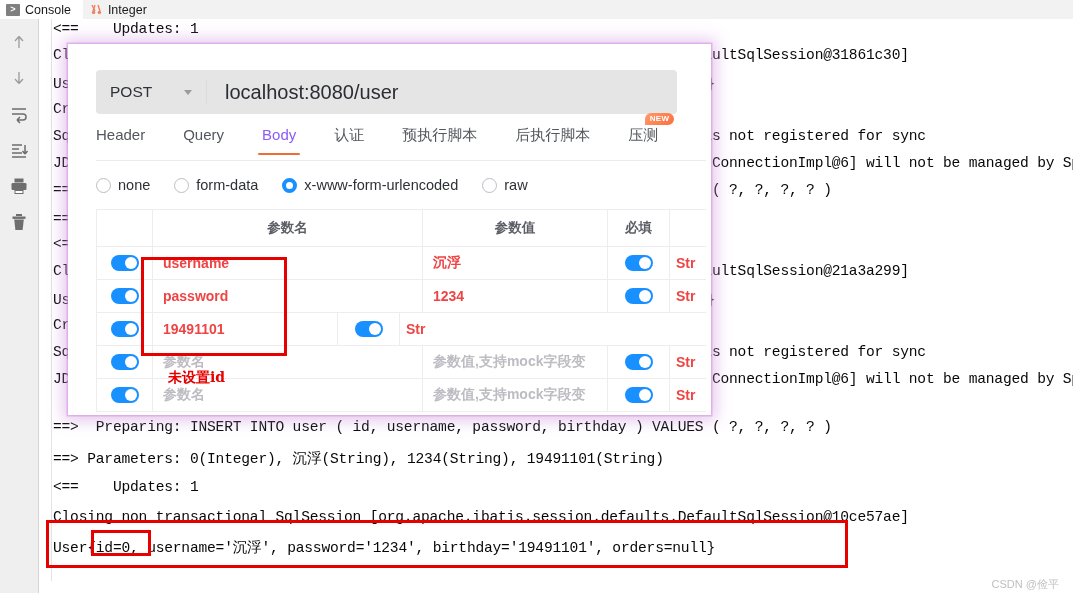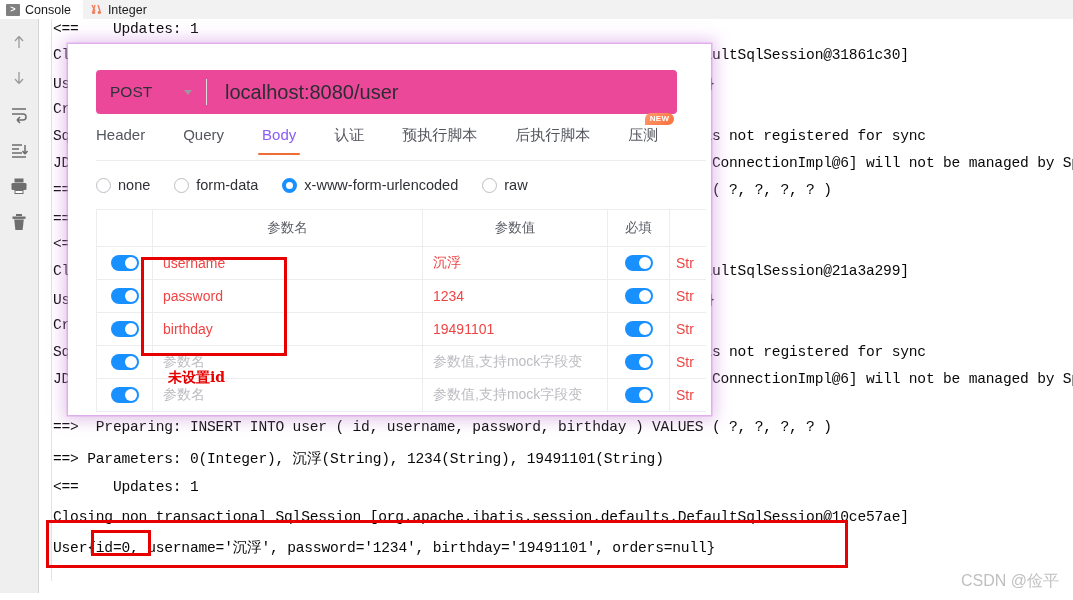--- a/index.html
+++ b/index.html
@@ -72,21 +72,21 @@
     box-shadow: 0 0 0 1.5px rgba(214,140,230,.55),
                 0 0 14px 6px rgba(224,160,238,.42),
                 0 2px 16px rgba(0,0,0,.10);
     overflow: hidden;
   }
   #dialog-inner { position:absolute; left:0; top:0; right:0; bottom:0; }
 
   
   #urlbar {
     position: absolute; left: 28px; top: 26px; width: 581px; height: 44px;
-    background: #ec4899; border-radius: 4px;
+    background: #e5e5e5; border-radius: 4px;
     display: flex; align-items: center;
   }
   #method {
     display: flex; align-items: center; justify-content: space-between;
     width: 110px; height: 44px; padding: 0 14px 0 14px;
     box-sizing: border-box;
     font-size: 15.5px; color: #30323a;
   }
   #method-sep { width:1px; height: 26px; background:#dcdce0; }
   #url {
@@ -146,20 +146,21 @@
   
   #ptable {
     position: absolute; left: 28px; top: 165px; width: 610px;
     border-top: 1px solid #ededef;
     border-left: 1px solid #ededef;
     box-sizing: border-box;
   }
   .prow {
     display: flex; height: 32px; align-items: stretch;
     border-bottom: 1px solid #ededef;
+    font-weight: bold;
   }
   .prow.head { height: 36px; }
   .pcell {
     display: flex; align-items: center;
     border-right: 1px solid #ededef;
     box-sizing: border-box;
     font-size: 14px; color: #ef4444;
     padding: 0 10px;
     overflow: hidden; white-space: nowrap;
   }
@@ -190,21 +191,21 @@
     position: absolute; left: 168px; top: 369px;
     color: #e60000; font-size: 14px; font-weight: bold;
     font-family: "DejaVu Serif", serif;
   }
   #redbox-user  { left: 46px;  top: 520px; width: 802px; height: 48px; }
   #redbox-id    { left: 91px;  top: 530px; width: 60px;  height: 26px; }
 
   
   #watermark {
     position: absolute; right: 14px; bottom: 8px;
-    font-size: 16px; color: #bfbfbf;
+    font-size: 11px; color: #bfbfbf;
   }
 </style>
 </head>
 <body>
 
 <div id="tabstrip">
   <div class="tab active">
     <span class="console-ico">&gt;</span>
     <span>Console</span>
   </div>
@@ -354,21 +355,20 @@
           <div class="pcell c-value">1234</div>
           <div class="pcell c-req">
             <span class="toggle"></span>
           </div>
           <div class="pcell c-type">Str</div>
         </div>
         <div class="prow">
           <div class="pcell c-tog">
             <span class="toggle"></span>
           </div>
-          <div class="pcell c-name">birthday</div>
           <div class="pcell c-value">19491101</div>
           <div class="pcell c-req">
             <span class="toggle"></span>
           </div>
           <div class="pcell c-type">Str</div>
         </div>
         <div class="prow">
           <div class="pcell c-tog">
             <span class="toggle"></span>
           </div>

